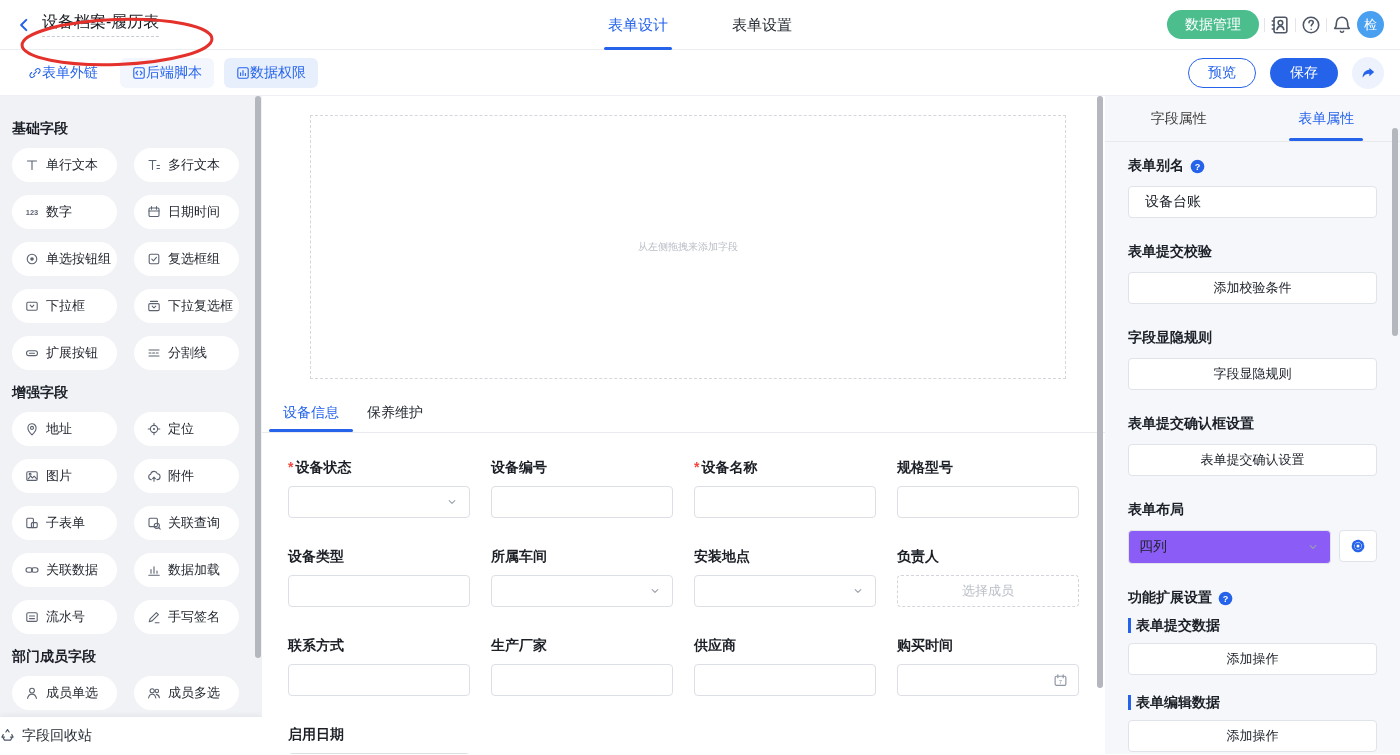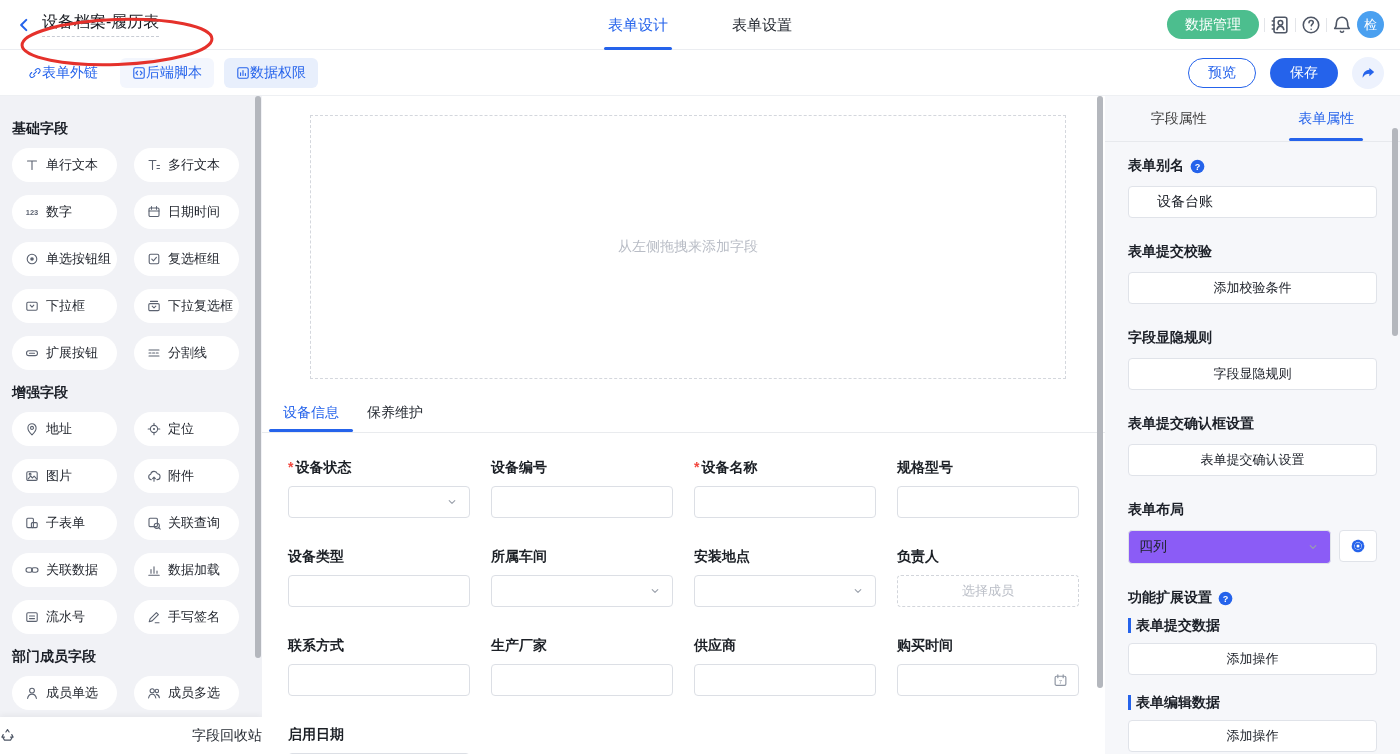--- a/index.html
+++ b/index.html
@@ -40,27 +40,27 @@
 
   
   .bdy{display:flex;height:658px;}
 
   
   .sidebar{width:262px;background:#f1f2f6;position:relative;padding:24px 0 0 12px;overflow:hidden;flex:none;}
   .grp-title{font-size:14px;font-weight:bold;color:var(--ink-strong);margin:0 0 10px;}
   .pill-grid{display:grid;grid-template-columns:105px 105px;column-gap:17px;row-gap:13px;margin-bottom:14px;}
   .pill{height:34px;background:#fff;border-radius:17px;display:flex;align-items:center;padding-left:13px;gap:7px;font-size:13px;color:#23272f;cursor:grab;overflow:hidden;white-space:nowrap;}
   .pill .ic{color:var(--icon);flex:none;}
-  .recycle-bar{position:absolute;left:0;right:0;bottom:0;height:37px;background:#fff;display:flex;align-items:center;justify-content:space-between;gap:7px;font-size:14px;color:#262b33;box-shadow:0 -2px 6px rgba(0,0,0,.05);cursor:pointer;}
+  .recycle-bar{position:absolute;left:0;right:0;bottom:0;height:37px;background:#fff;display:flex;align-items:center;justify-content:flex-start;gap:7px;font-size:14px;color:#262b33;box-shadow:0 -2px 6px rgba(0,0,0,.05);cursor:pointer;}
   .recycle-bar .ic{color:#4e5665;}
 
   
   .canvas{flex:1;background:#fff;position:relative;padding-top:19px;overflow:hidden;}
   .dropzone{margin:0 39px 0 48px;height:264px;border:1px dashed #d4d7dd;display:flex;align-items:center;justify-content:center;}
-  .drop-hint{font-size:14px;color:var(--muted);}
+  .drop-hint{font-size:10px;color:var(--muted);}
   .canvas-tabs{margin-top:25px;padding-left:7px;display:flex;border-bottom:1px solid #e9ebee;}
   .ctab{padding:0 14px;height:28px;display:flex;align-items:flex-start;font-size:14px;color:#262b33;position:relative;cursor:pointer;}
   .ctab.active{color:var(--accent);}
   .ctab.active::after{content:"";position:absolute;left:0;right:0;bottom:0;height:3px;background:var(--accent);border-radius:2px;}
   .form{padding:26px 0 0 26px;display:grid;grid-template-columns:repeat(4,182px);column-gap:21px;row-gap:30px;}
   .fld-label{display:block;font-size:14px;font-weight:bold;color:#1c2026;height:18px;margin-bottom:9px;white-space:nowrap;}
   .fld-label.req::before{content:"*";color:var(--req);margin-right:2px;}
   .ctrl{height:32px;border:1px solid var(--border);border-radius:4px;background:#fff;display:flex;align-items:center;padding:0 10px;cursor:text;}
   .ctrl.sel{justify-content:flex-end;cursor:pointer;color:#9aa0ab;}
   .ctrl.member{border-style:dashed;border-color:#d2d5db;justify-content:center;color:var(--muted);font-size:13px;cursor:pointer;}
@@ -69,21 +69,21 @@
   
   .panel{width:295px;background:#f6f7fa;position:relative;overflow:hidden;flex:none;}
   .panel-tabs{height:46px;display:flex;border-bottom:1px solid #e7e9ed;}
   .ptab{flex:1;display:flex;align-items:center;justify-content:center;font-size:14px;color:#404040;position:relative;cursor:pointer;}
   .ptab.active{color:var(--accent);}
   .ptab.active::after{content:"";position:absolute;bottom:0;left:50%;transform:translateX(-50%);width:74px;height:3px;background:var(--accent);border-radius:2px;}
   .panel-content{padding:16px 23px 0;}
   .sec-h{font-size:14px;font-weight:bold;color:var(--ink-strong);display:flex;align-items:center;gap:6px;margin:0 0 12px;height:16px;}
   .sec-ctrl{margin-bottom:26px;}
   .panel-btn{width:100%;height:32px;background:#fff;border:1px solid var(--panel-border);border-radius:4px;font-size:13px;color:var(--ink);display:flex;align-items:center;justify-content:center;cursor:pointer;font-family:inherit;}
-  .panel-input{width:100%;height:32px;background:#fff;border:1px solid var(--panel-border);border-radius:4px;font-size:14px;color:var(--ink);padding:0 28px;font-family:inherit;}
+  .panel-input{width:100%;height:32px;background:#fff;border:1px solid var(--panel-border);border-radius:4px;font-size:14px;color:var(--ink);padding:0 16px;font-family:inherit;}
   .layout-row{display:flex;gap:8px;}
   .layout-sel{flex:1;height:32px;background:#8b5cf6;border:1px solid var(--panel-border);border-radius:4px;display:flex;align-items:center;justify-content:space-between;padding:16px 10px;font-size:14px;color:var(--ink);cursor:pointer;}
   .layout-sel .chev{color:#9aa0ab;}
   .gear-btn{width:38px;height:32px;background:#fff;border:1px solid var(--panel-border);border-radius:4px;display:flex;align-items:center;justify-content:center;color:var(--accent);cursor:pointer;}
   .sub-h{font-size:14px;font-weight:bold;color:var(--ink-strong);border-left:3px solid var(--accent);padding-left:5px;line-height:15px;margin:0 0 10px;}
   .sub-h.gap{margin-top:20px;}
 
   
   .thumb{position:absolute;width:6px;border-radius:3px;background:var(--thumb);}
   .thumb.sb{right:1px;top:0;height:562px;}

